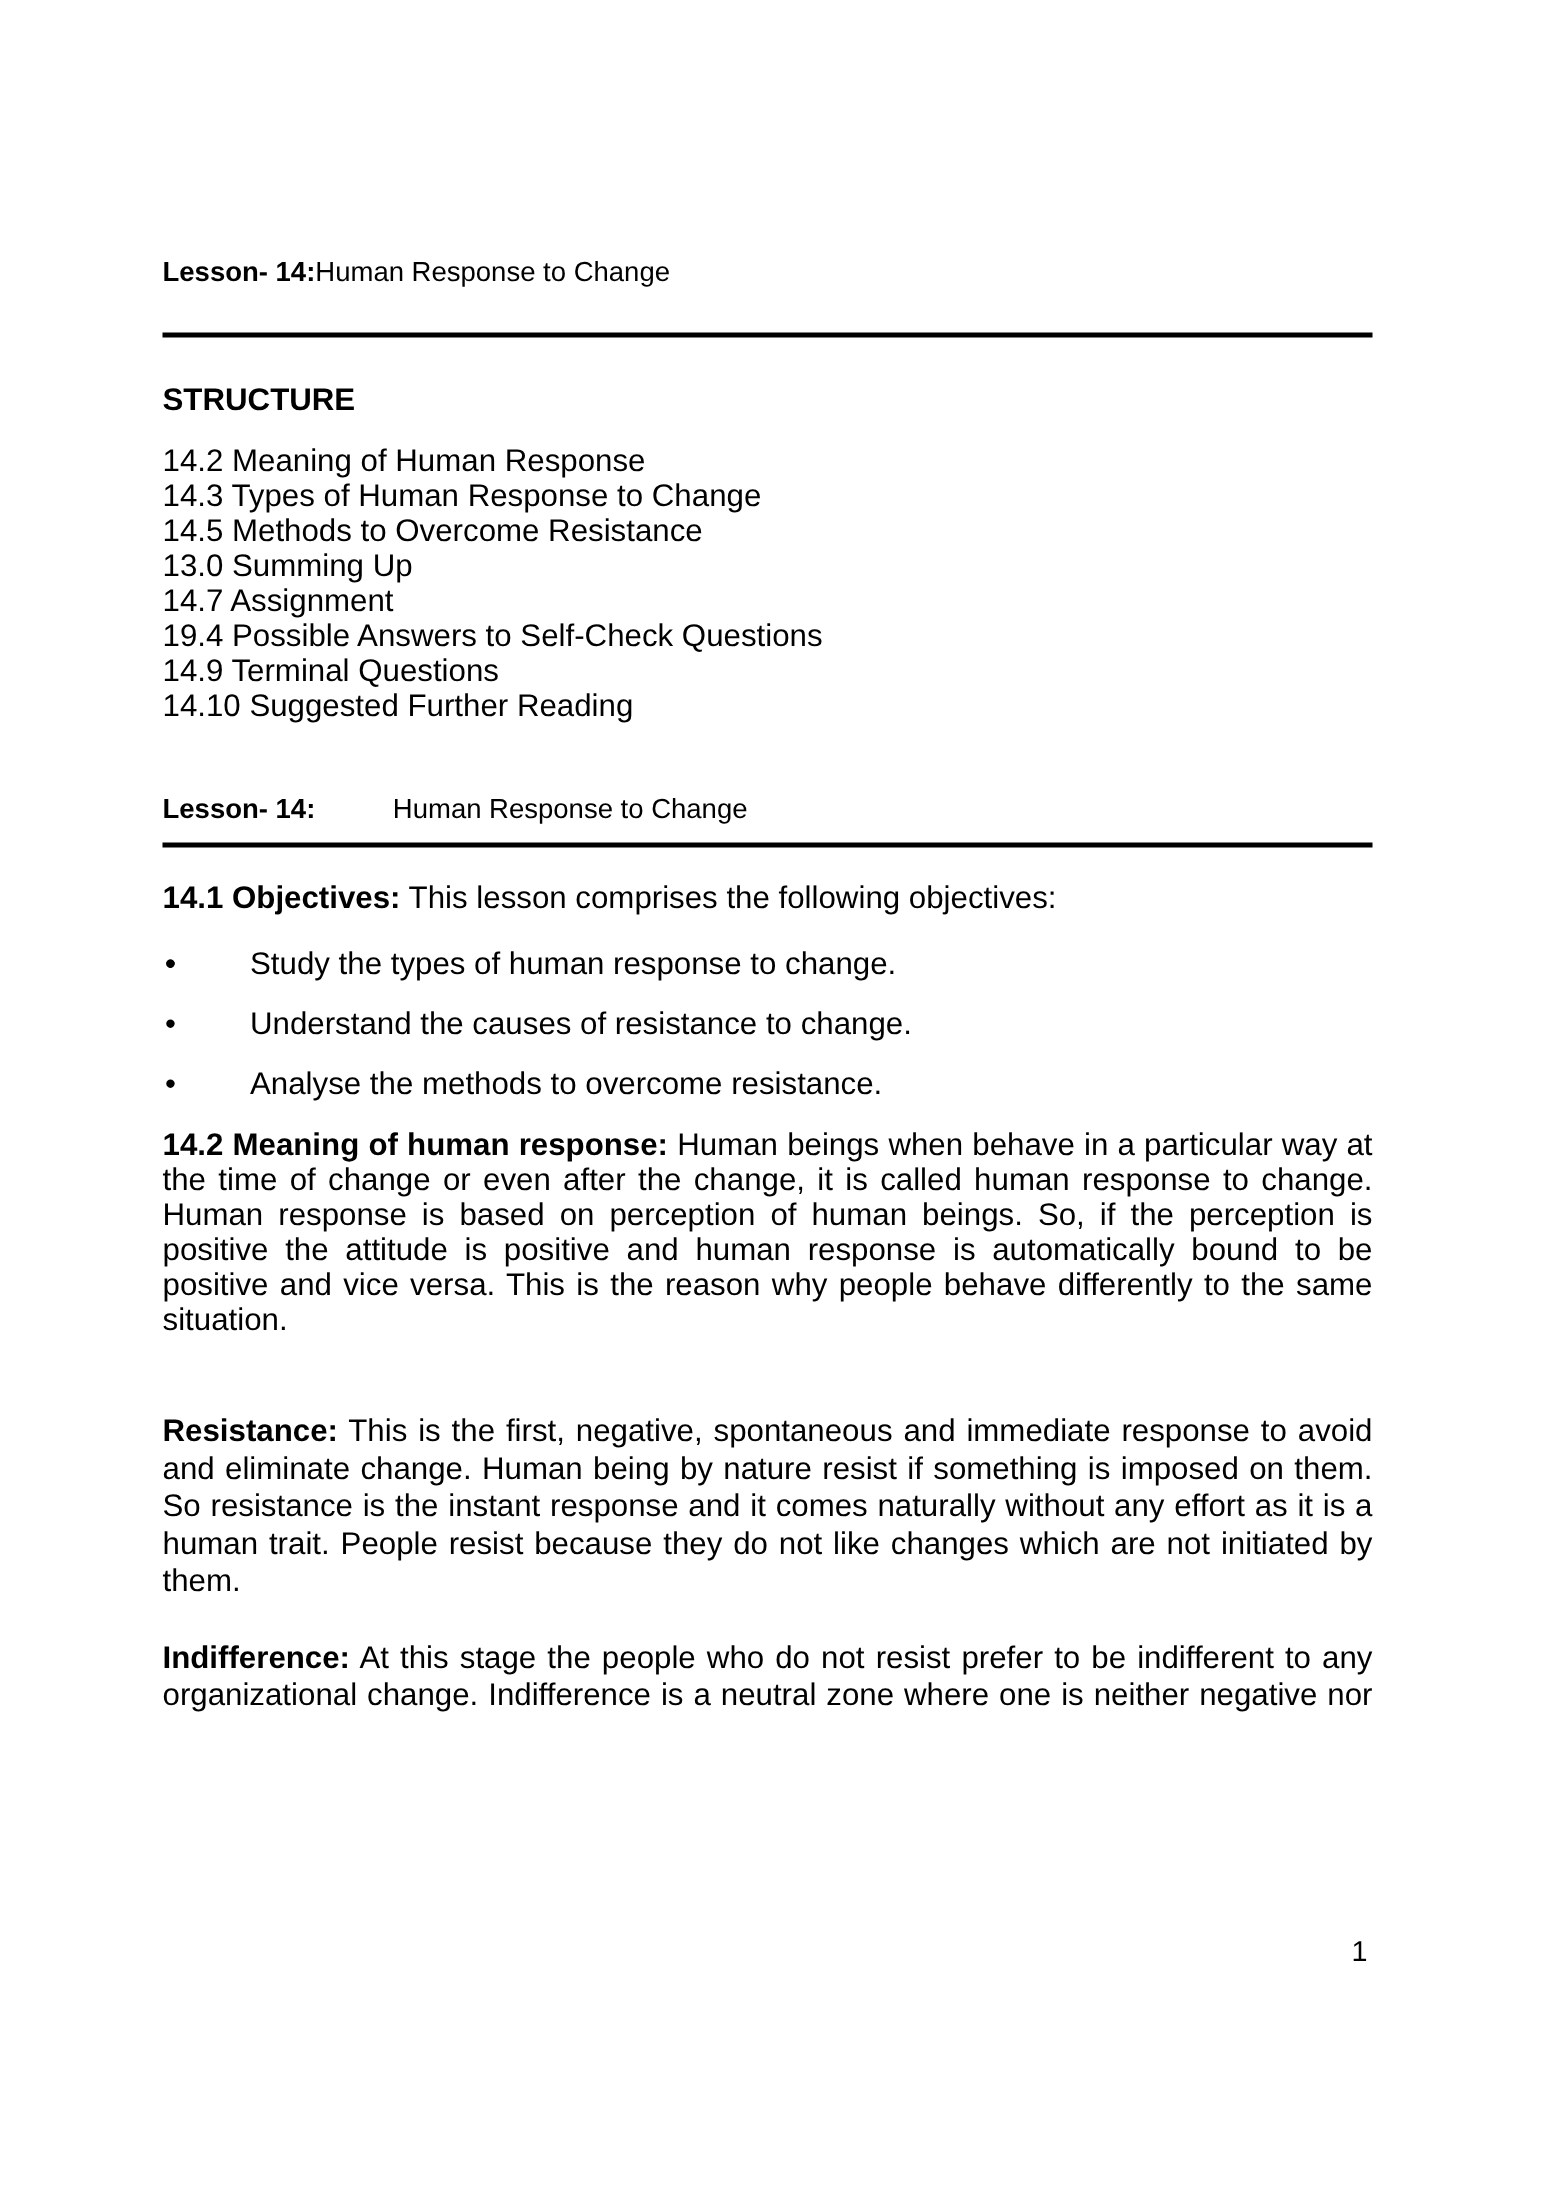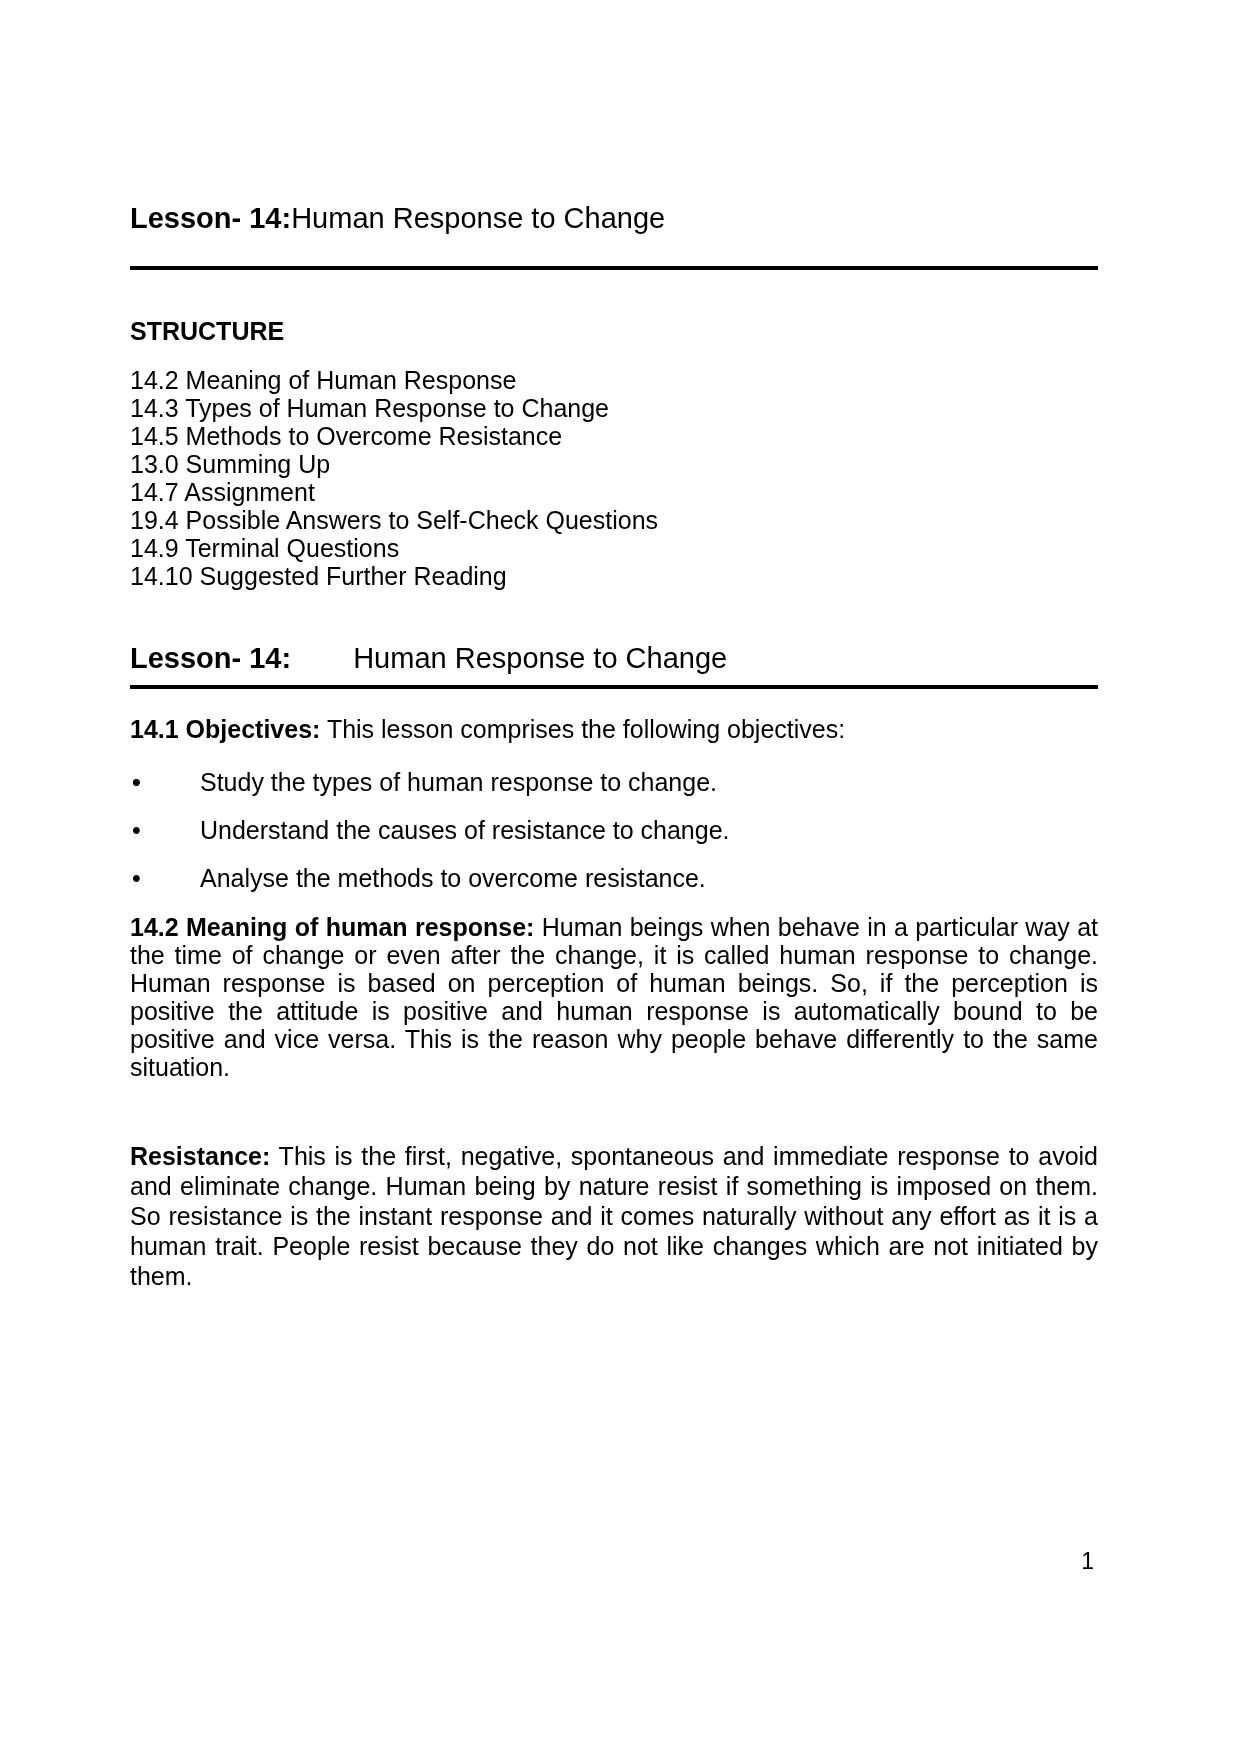--- a/index.html
+++ b/index.html
@@ -10,32 +10,32 @@
     box-sizing: border-box;
     background: #ffffff;
     color: #000000;
     font-family: "Liberation Sans", "DejaVu Sans", sans-serif;
     font-size: 25px;
     padding: 198px 142px 0 130px;
     overflow: hidden;
   }
   .b { font-weight: 700; }
   h1.doc-title {
-    font-size: 29px;
+    font-size: 22px;
     font-weight: 400;
     margin: 0 0 28px 0;
     line-height: 40px;
     white-space: nowrap;
   }
   h1.doc-title-2 { margin: 48px 0 7px 0; }
   .tab { display: inline-block; width: 62px; }
   .rule { height: 0; border: 0; border-top: 4px solid #000000; margin: 0; }
   .structure-heading {
     font-weight: 700;
-    margin-top: 46px;
+    margin-top: 35px;
     line-height: 30px;
   }
   ul.structure-list {
     list-style: none;
     margin: 20px 0 0 0;
     padding: 0;
   }
   ul.structure-list li { line-height: 28px; }
   p.para { margin: 0; line-height: 29px; }
   p.objectives-intro { margin-top: 26px; }
@@ -98,16 +98,17 @@
     <li><span class="bullet-dot">•</span><span>Study the types of human response to change.</span></li>
     <li><span class="bullet-dot">•</span><span>Understand the causes of resistance to change.</span></li>
     <li><span class="bullet-dot">•</span><span>Analyse the methods to overcome resistance.</span></li>
   </ul>
 
   <p class="para meaning-para"><span class="b">14.2 Meaning of human response:</span><span> Human beings when behave in a particular way at the time of change or even after the change, it is called human response to change. Human response is based on perception of human beings. So, if the perception is positive the attitude is positive and human response is automatically bound to be positive and vice versa. This is the reason why people behave differently to the same situation.</span></p>
 
 
   <p class="para resistance-para"><span class="b">Resistance:</span><span> This is the first, negative, spontaneous and immediate response to avoid and eliminate change. Human being by nature resist if something is imposed on them. So resistance is the instant response and it comes naturally without any effort as it is a human trait. People resist because they do not like changes which are not initiated by them.</span></p>
 
+  <p class="para indifference-para"><span class="b">Indifference:</span><span> At this stage the people who do not resist prefer to be indifferent to any organizational change. Indifference is a neutral zone where one is neither negative nor</span></p>
 
   <div class="page-number">1</div>
 
 </div>
 
 </body></html>

